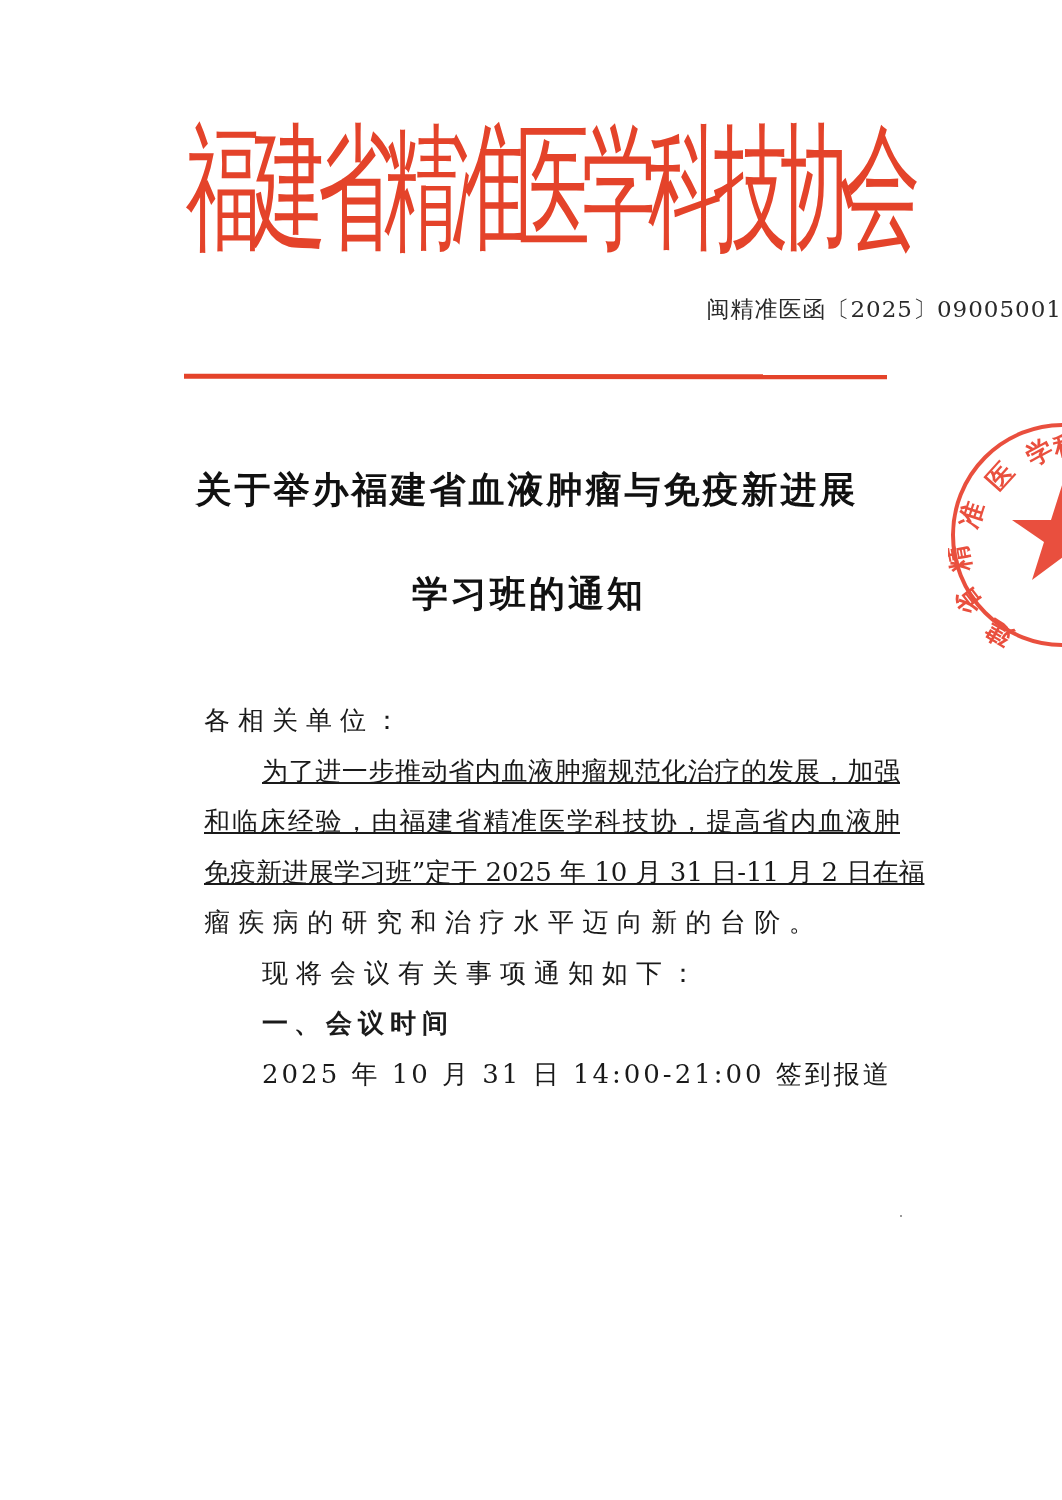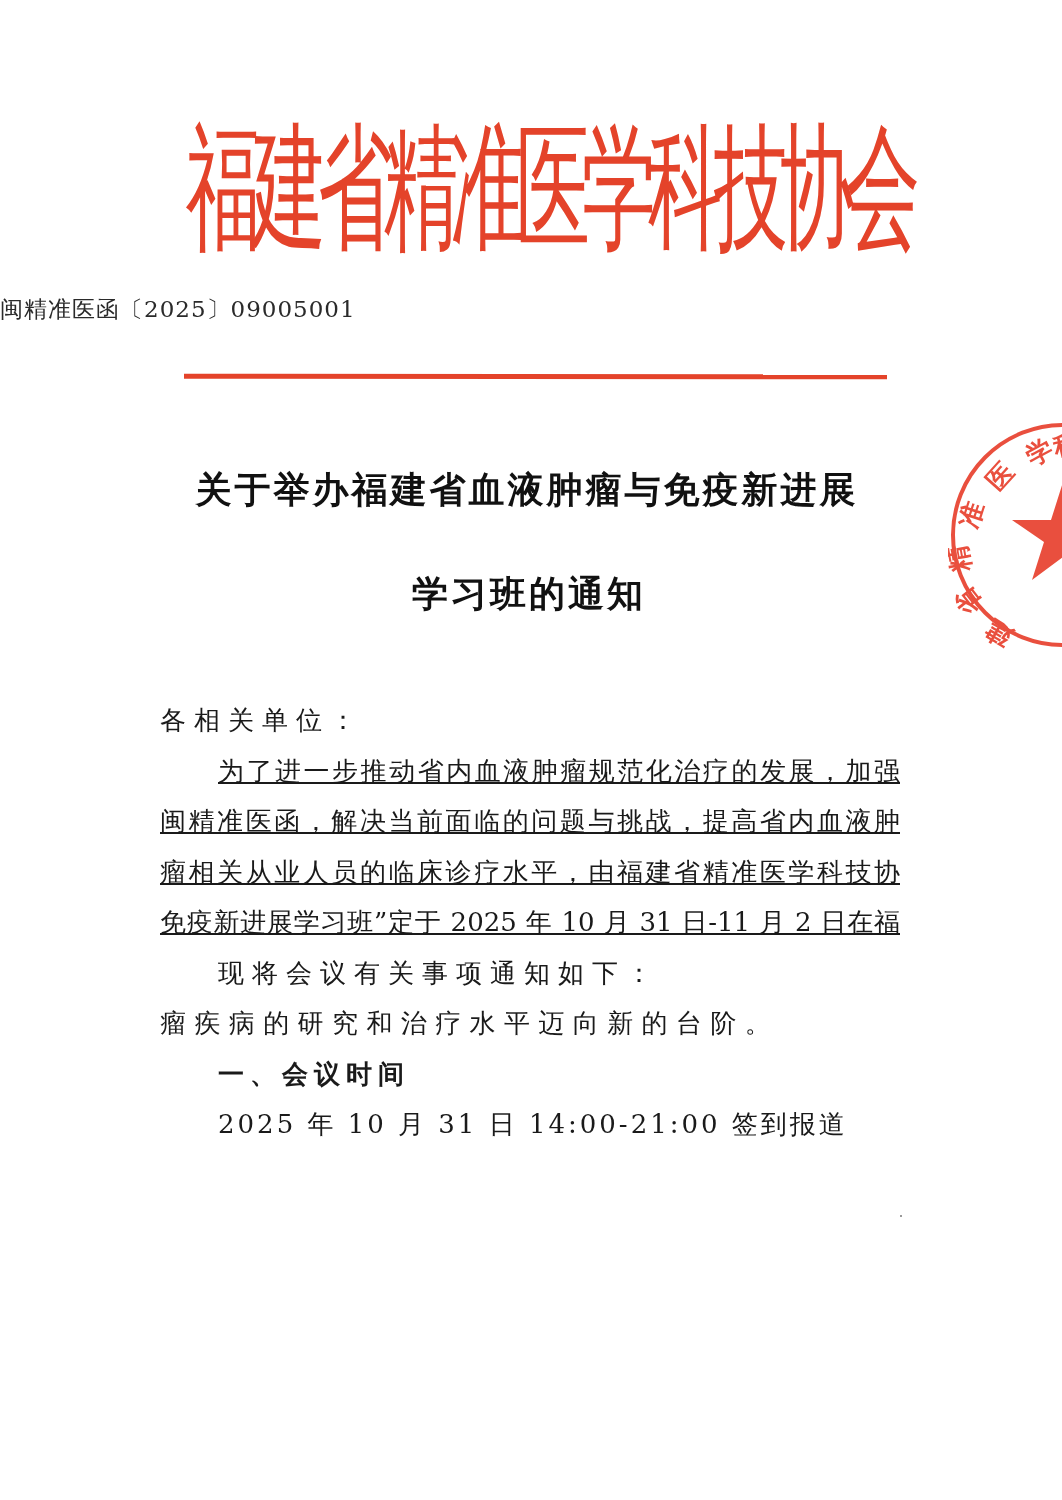--- a/index.html
+++ b/index.html
@@ -43,21 +43,21 @@
     color: #e4432a;
     transform: scaleY(1.85);
     transform-origin: center center;
     letter-spacing: 0;
   }
   .doc-number {
     position: absolute;
     left: 0;
     width: 1062px;
     top: 294px;
-    text-align: left;
+    text-align: right;
     font-family: "DejaVu Serif", "Liberation Serif", serif;
     font-size: 23px;
     color: #2a2a2a;
     letter-spacing: 1px;
   }
   .red-rule {
     position: absolute;
     left: 184px;
     top: 374px;
     width: 703px;
@@ -88,20 +88,21 @@
     width: 740px;
     font-family: "DejaVu Serif", "Liberation Serif", serif;
     font-size: 26px;
     color: #1a1a1a;
   }
   .line {
     height: 50.5px;
     line-height: 50.5px;
     white-space: nowrap;
     letter-spacing: 8.6px;
+    margin-left: 44px;
   }
   .line.justify {
     text-align: justify;
     text-align-last: justify;
     letter-spacing: 0;
     text-decoration: underline;
   }
   .indent { padding-left: 58px; }
   .section-heading {
     font-weight: bold;
@@ -163,23 +164,22 @@
         <text x="22" y="150" transform="rotate(-100 22 150)">精</text>
         <text x="36" y="186" transform="rotate(-128 36 186)">省</text>
         <text x="66" y="212" transform="rotate(-150 66 212)">建</text>
       </g>
     </g>
   </svg>
 
   <div class="body-text">
     <div class="line" style="letter-spacing:8px;">各相关单位：</div>
     <div class="line justify indent">为了进一步推动省内血液肿瘤规范化治疗的发展，加强</div>
-    <div class="line justify">闽精准医函，解决当前面临的问题与挑战，提高省内血液肿</div>
-    <div class="line justify">瘤相关从业人员的临床诊疗水平，由福建省精准医学科技协</div>
+    <div class="line justify">和临床经验，由福建省精准医学科技协，提高省内血液肿</div>
     <div class="line justify">免疫新进展学习班”定于 2025 年 10 月 31 日-11 月 2 日在福</div>
+    <div class="line" style="letter-spacing:8.4px;">瘤疾病的研究和治疗水平迈向新的台阶。</div>
     <div class="line indent" style="letter-spacing:8px;">现将会议有关事项通知如下：</div>
-    <div class="line" style="letter-spacing:8.4px;">瘤疾病的研究和治疗水平迈向新的台阶。</div>
     <div class="line indent section-heading">一、会议时间</div>
     <div class="line indent" style="letter-spacing:3px;">2025 年 10 月 31 日 14:00-21:00 签到报道</div>
   </div>
 
   <div class="speck"></div>
 </div>
 
 </body></html>

